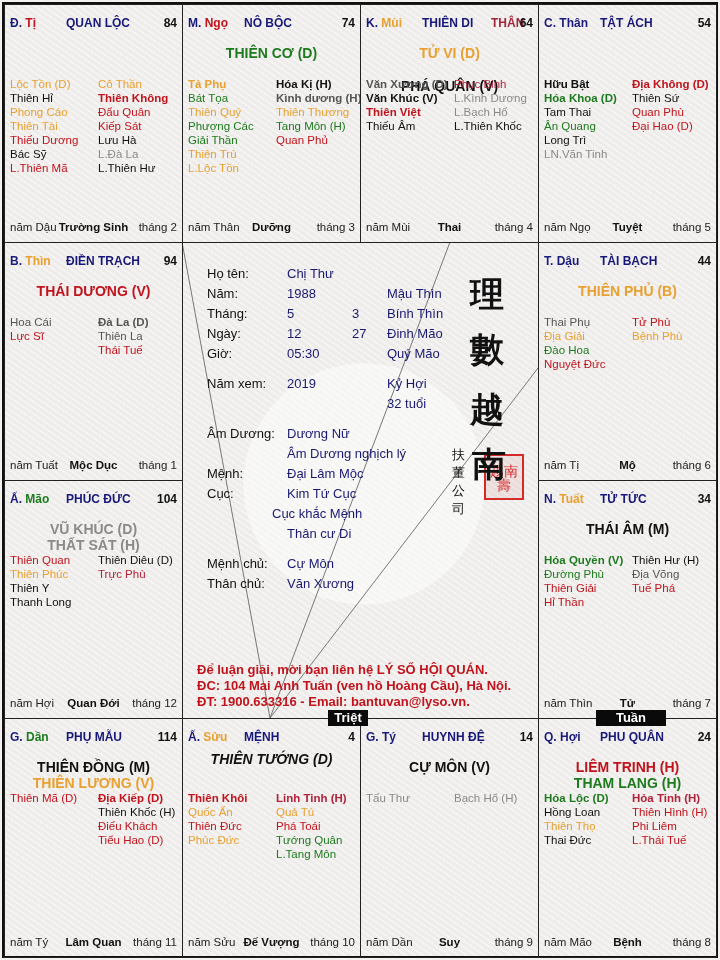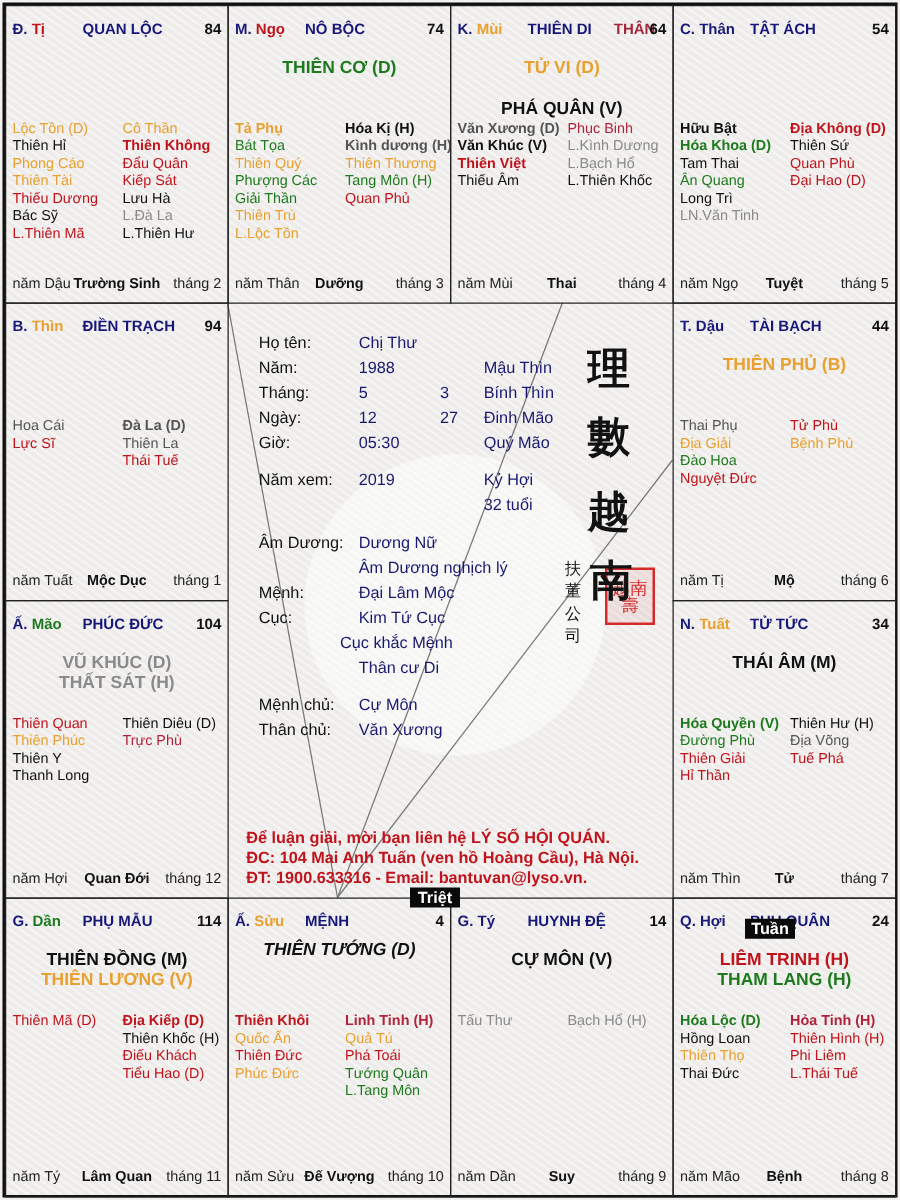--- a/index.html
+++ b/index.html
@@ -31,21 +31,21 @@
   .hdr { position: absolute; top: 11px; left: 5px; right: 5px; height: 16px; font-size: 12px; font-weight: bold; }
   .hdr .can { position: absolute; left: 0; top: 0; color: #1a1a7a; }
   .hdr .chi { }
   .hdr .palace { position: absolute; left: 56px; top: 0; color: #17177a; }
   .hdr .than { position: absolute; left: 125px; top: 0; color: #a3273a; }
   .hdr .num { position: absolute; right: 0; top: 0; color: #111; }
 
   .main { position: absolute; left: 0; right: 0; text-align: center; font-weight: bold; font-size: 14px; line-height: 16px; }
 
   .stars { position: absolute; left: 5px; right: 5px; font-size: 11.5px; line-height: 14px; }
-  .col { position: absolute; top: 0; white-space: nowrap; margin-top: 19px; }
+  .col { position: absolute; top: 0; white-space: nowrap; }
   .col.l { left: 0; }
   .col.r { left: 88px; }
   .star { display: block; height: 14px; }
   .star.b { font-weight: bold; }
 
   .foot { position: absolute; left: 5px; right: 5px; bottom: 7px; height: 14px; font-size: 11.5px; }
   .foot .year { position: absolute; left: 0; color: #222; }
   .foot .stage { position: absolute; left: 0; right: 0; text-align: center; font-weight: bold; color: #111; }
   .foot .month { position: absolute; right: 0; color: #222; }
 
@@ -200,20 +200,21 @@
         <span class="month">tháng 5</span>
       </div>
     </div>
 
   <div class="cell c0 r1">
       <div class="hdr">
         <span class="can"><span>B.</span> <span class="chi" style="color: rgb(232, 160, 48);">Thìn</span></span>
         <span class="palace">ĐIỀN TRẠCH</span>
         <span class="num">94</span>
       </div>
+      <div class="main k-red" style="top: 40px;">THÁI DƯƠNG (V)</div>
       <div class="stars" style="top: 72px;">
         <div class="col l">
           <span class="star k-dgray">Hoa Cái</span>
           <span class="star k-red">Lực Sĩ</span>
         </div>
         <div class="col r">
           <span class="star k-dgray b">Đà La (D)</span>
           <span class="star k-dgray">Thiên La</span>
           <span class="star k-red">Thái Tuế</span>
         </div>
@@ -459,14 +460,14 @@
     <span class="calli" style="left:270px;top:222px;font-size:13px;font-weight:normal;">董</span>
     <span class="calli" style="left:270px;top:240px;font-size:13px;font-weight:normal;">公</span>
     <span class="calli" style="left:270px;top:258px;font-size:13px;font-weight:normal;">司</span>
 
     <span class="contact" style="top:420px;">Để luận giải, mời bạn liên hệ LÝ SỐ HỘI QUÁN.</span>
     <span class="contact" style="top:436px;">ĐC: 104 Mai Anh Tuấn (ven hồ Hoàng Cầu), Hà Nội.</span>
     <span class="contact" style="top:452px;">ĐT: 1900.633316 - Email: bantuvan@lyso.vn.</span>
   </div>
 
   <div class="tag" style="left:324px;top:706px;width:40px;">Triệt</div>
-  <div class="tag" style="left:592px;top:706px;width:40px;margin-top:25px;">Tuần</div>
+  <div class="tag" style="left:592px;top:706px;width:70px;">Tuần</div>
 </div>
 
 </body></html>

